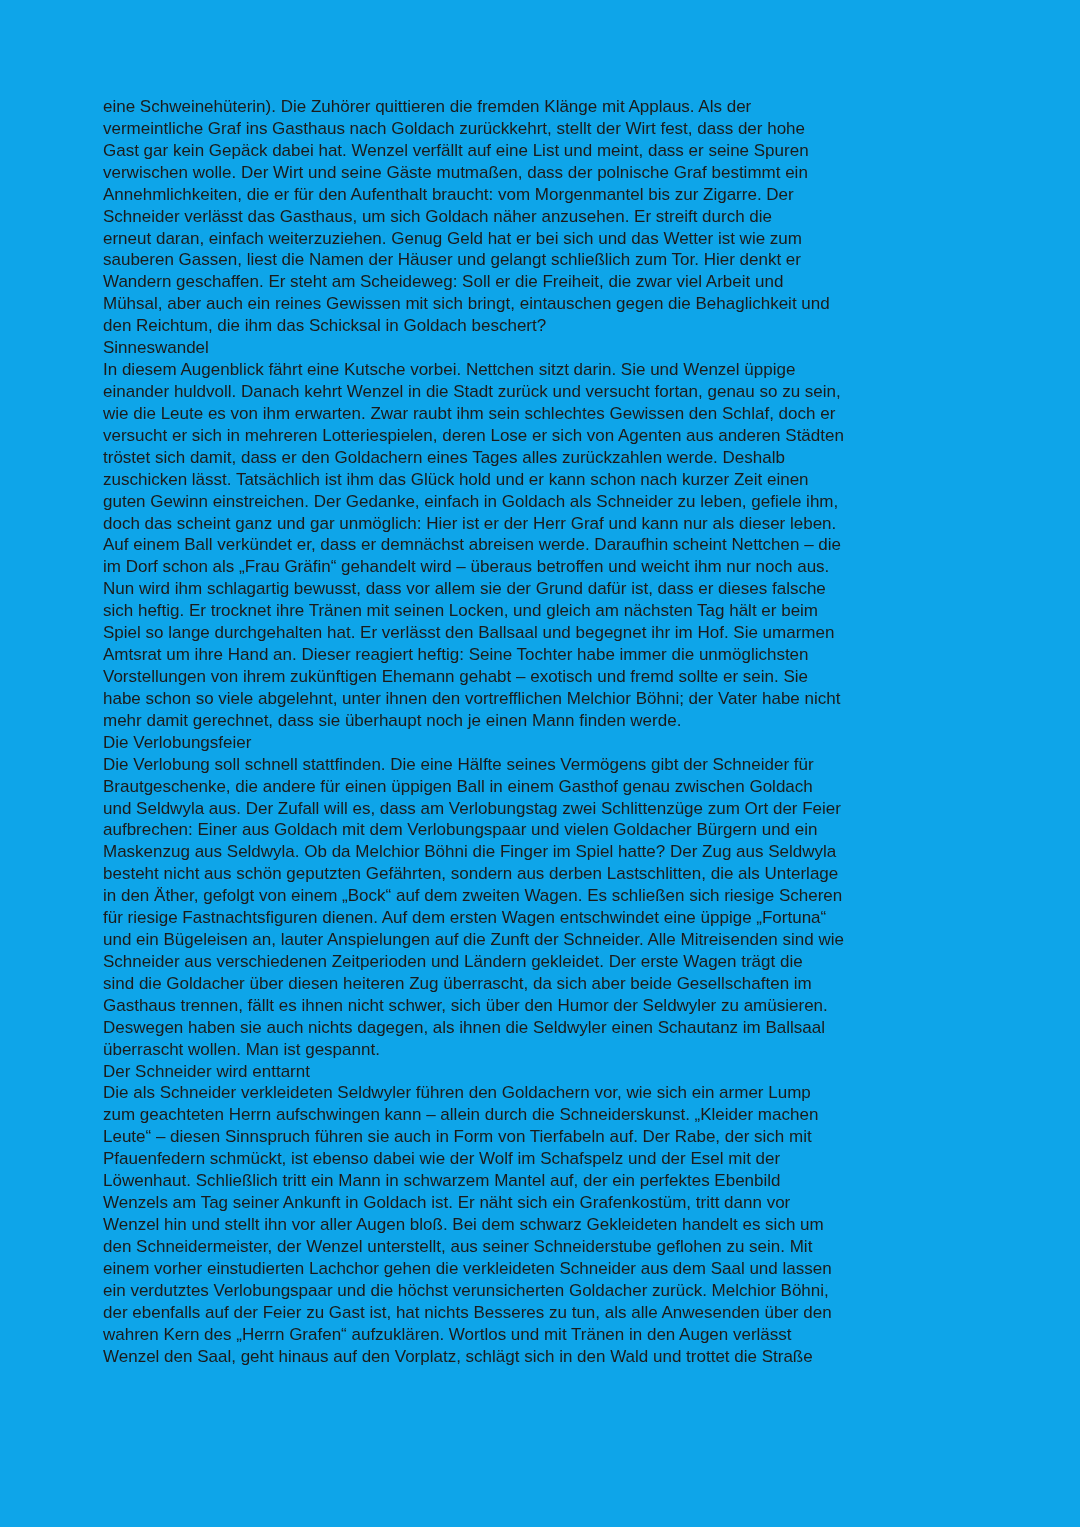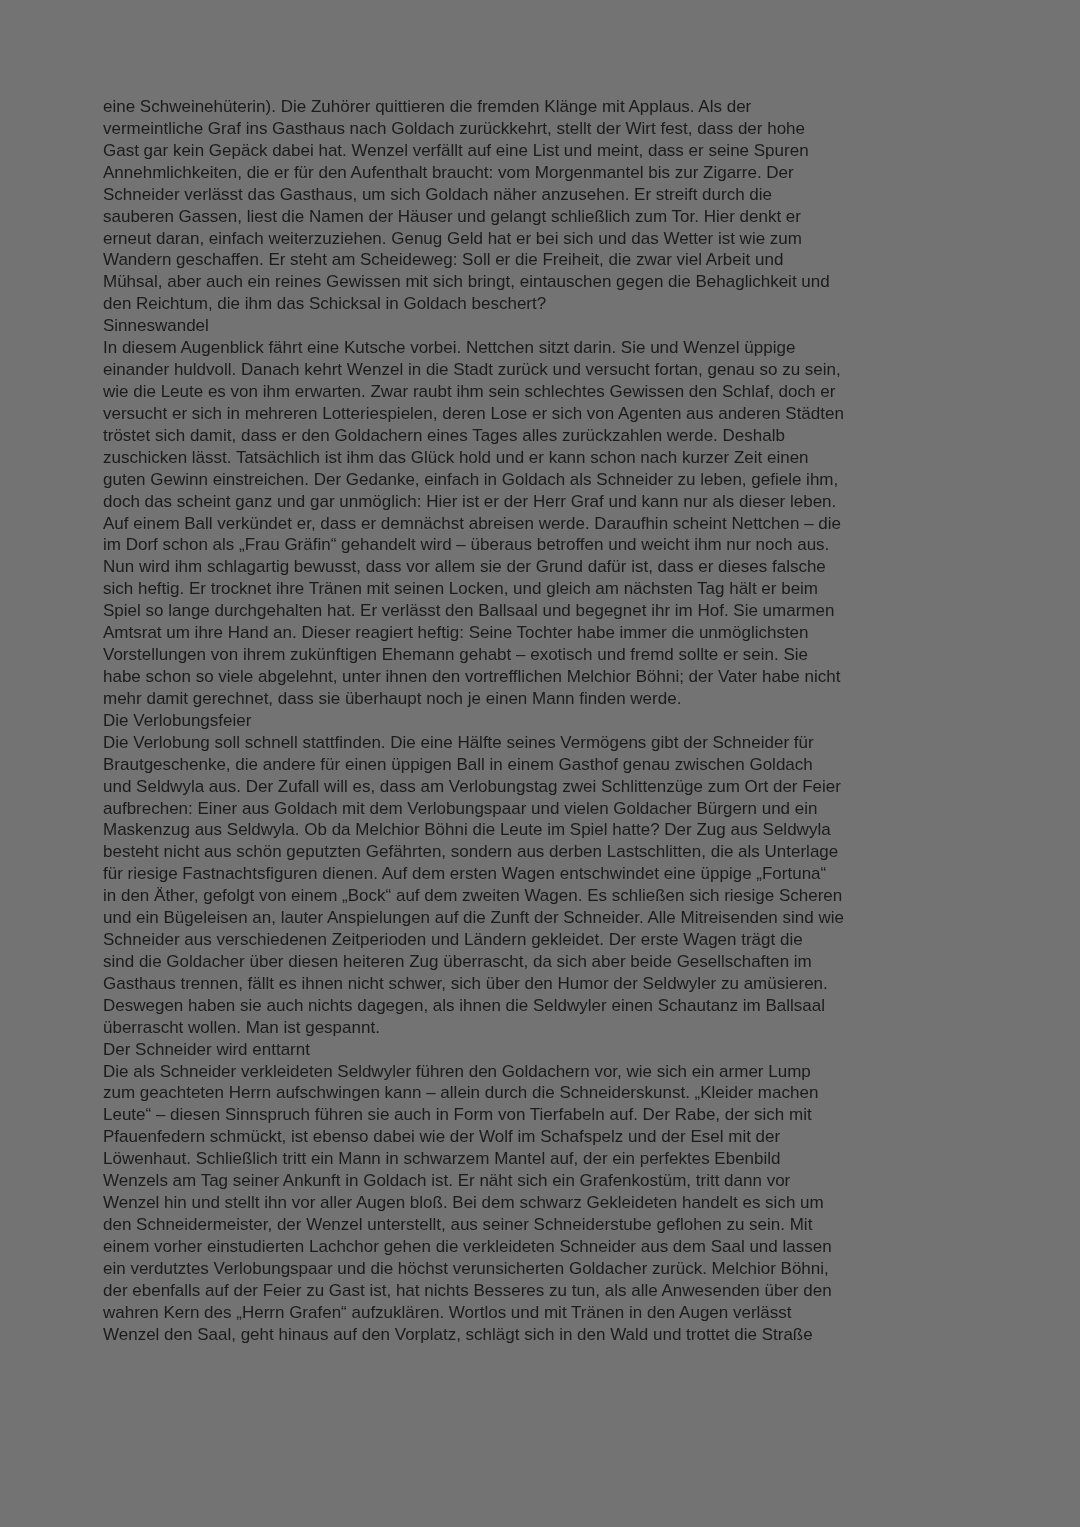--- a/index.html
+++ b/index.html
@@ -13,21 +13,21 @@
     background: #ffffff;
     overflow: hidden;
     position: relative;
   }
   .page {
     position: absolute;
     left: 0;
     top: 0;
     width: 1080px;
     height: 1527px;
-    background: #737373;
+    background: #0ea5e9;
   }
   .text-block {
     position: absolute;
     left: 103px;
     top: 96px;
     width: 900px;
     font-family: "Liberation Sans", "DejaVu Sans", sans-serif;
     font-size: 17px;
     line-height: 21.93px;
     color: #1b1b1b;
@@ -40,24 +40,25 @@
   }
 </style>
 </head>
 <body style="background: rgb(255, 255, 255);">
 
 <div class="page">
   <div class="text-block" id="text-block" style="color: rgb(27, 27, 27);">
       <div class="line">eine Schweinehüterin). Die Zuhörer quittieren die fremden Klänge mit Applaus. Als der</div>
       <div class="line">vermeintliche Graf ins Gasthaus nach Goldach zurückkehrt, stellt der Wirt fest, dass der hohe</div>
       <div class="line">Gast gar kein Gepäck dabei hat. Wenzel verfällt auf eine List und meint, dass er seine Spuren</div>
+      <div class="line">verwischen wolle. Der Wirt und seine Gäste mutmaßen, dass der polnische Graf bestimmt ein</div>
       <div class="line">Annehmlichkeiten, die er für den Aufenthalt braucht: vom Morgenmantel bis zur Zigarre. Der</div>
       <div class="line">Schneider verlässt das Gasthaus, um sich Goldach näher anzusehen. Er streift durch die</div>
+      <div class="line">erneut daran, einfach weiterzuziehen. Genug Geld hat er bei sich und das Wetter ist wie zum</div>
       <div class="line">sauberen Gassen, liest die Namen der Häuser und gelangt schließlich zum Tor. Hier denkt er</div>
-      <div class="line">erneut daran, einfach weiterzuziehen. Genug Geld hat er bei sich und das Wetter ist wie zum</div>
       <div class="line">Wandern geschaffen. Er steht am Scheideweg: Soll er die Freiheit, die zwar viel Arbeit und</div>
       <div class="line">Mühsal, aber auch ein reines Gewissen mit sich bringt, eintauschen gegen die Behaglichkeit und</div>
       <div class="line">den Reichtum, die ihm das Schicksal in Goldach beschert?</div>
       <div class="line">Sinneswandel</div>
       <div class="line">In diesem Augenblick fährt eine Kutsche vorbei. Nettchen sitzt darin. Sie und Wenzel üppige</div>
       <div class="line">einander huldvoll. Danach kehrt Wenzel in die Stadt zurück und versucht fortan, genau so zu sein,</div>
       <div class="line">wie die Leute es von ihm erwarten. Zwar raubt ihm sein schlechtes Gewissen den Schlaf, doch er</div>
       <div class="line">versucht er sich in mehreren Lotteriespielen, deren Lose er sich von Agenten aus anderen Städten</div>
       <div class="line">tröstet sich damit, dass er den Goldachern eines Tages alles zurückzahlen werde. Deshalb</div>
       <div class="line">zuschicken lässt. Tatsächlich ist ihm das Glück hold und er kann schon nach kurzer Zeit einen</div>
@@ -70,24 +71,24 @@
       <div class="line">Spiel so lange durchgehalten hat. Er verlässt den Ballsaal und begegnet ihr im Hof. Sie umarmen</div>
       <div class="line">Amtsrat um ihre Hand an. Dieser reagiert heftig: Seine Tochter habe immer die unmöglichsten</div>
       <div class="line">Vorstellungen von ihrem zukünftigen Ehemann gehabt – exotisch und fremd sollte er sein. Sie</div>
       <div class="line">habe schon so viele abgelehnt, unter ihnen den vortrefflichen Melchior Böhni; der Vater habe nicht</div>
       <div class="line">mehr damit gerechnet, dass sie überhaupt noch je einen Mann finden werde.</div>
       <div class="line">Die Verlobungsfeier</div>
       <div class="line">Die Verlobung soll schnell stattfinden. Die eine Hälfte seines Vermögens gibt der Schneider für</div>
       <div class="line">Brautgeschenke, die andere für einen üppigen Ball in einem Gasthof genau zwischen Goldach</div>
       <div class="line">und Seldwyla aus. Der Zufall will es, dass am Verlobungstag zwei Schlittenzüge zum Ort der Feier</div>
       <div class="line">aufbrechen: Einer aus Goldach mit dem Verlobungspaar und vielen Goldacher Bürgern und ein</div>
-      <div class="line">Maskenzug aus Seldwyla. Ob da Melchior Böhni die Leute im Spiel hatte? Der Zug aus Seldwyla</div>
+      <div class="line">Maskenzug aus Seldwyla. Ob da Melchior Böhni die Finger im Spiel hatte? Der Zug aus Seldwyla</div>
       <div class="line">besteht nicht aus schön geputzten Gefährten, sondern aus derben Lastschlitten, die als Unterlage</div>
+      <div class="line">in den Äther, gefolgt von einem „Bock“ auf dem zweiten Wagen. Es schließen sich riesige Scheren</div>
       <div class="line">für riesige Fastnachtsfiguren dienen. Auf dem ersten Wagen entschwindet eine üppige „Fortuna“</div>
-      <div class="line">in den Äther, gefolgt von einem „Bock“ auf dem zweiten Wagen. Es schließen sich riesige Scheren</div>
       <div class="line">und ein Bügeleisen an, lauter Anspielungen auf die Zunft der Schneider. Alle Mitreisenden sind wie</div>
       <div class="line">Schneider aus verschiedenen Zeitperioden und Ländern gekleidet. Der erste Wagen trägt die</div>
       <div class="line">sind die Goldacher über diesen heiteren Zug überrascht, da sich aber beide Gesellschaften im</div>
       <div class="line">Gasthaus trennen, fällt es ihnen nicht schwer, sich über den Humor der Seldwyler zu amüsieren.</div>
       <div class="line">Deswegen haben sie auch nichts dagegen, als ihnen die Seldwyler einen Schautanz im Ballsaal</div>
       <div class="line">überrascht wollen. Man ist gespannt.</div>
       <div class="line">Der Schneider wird enttarnt</div>
       <div class="line">Die als Schneider verkleideten Seldwyler führen den Goldachern vor, wie sich ein armer Lump</div>
       <div class="line">zum geachteten Herrn aufschwingen kann – allein durch die Schneiderskunst. „Kleider machen</div>
       <div class="line">Leute“ – diesen Sinnspruch führen sie auch in Form von Tierfabeln auf. Der Rabe, der sich mit</div>

